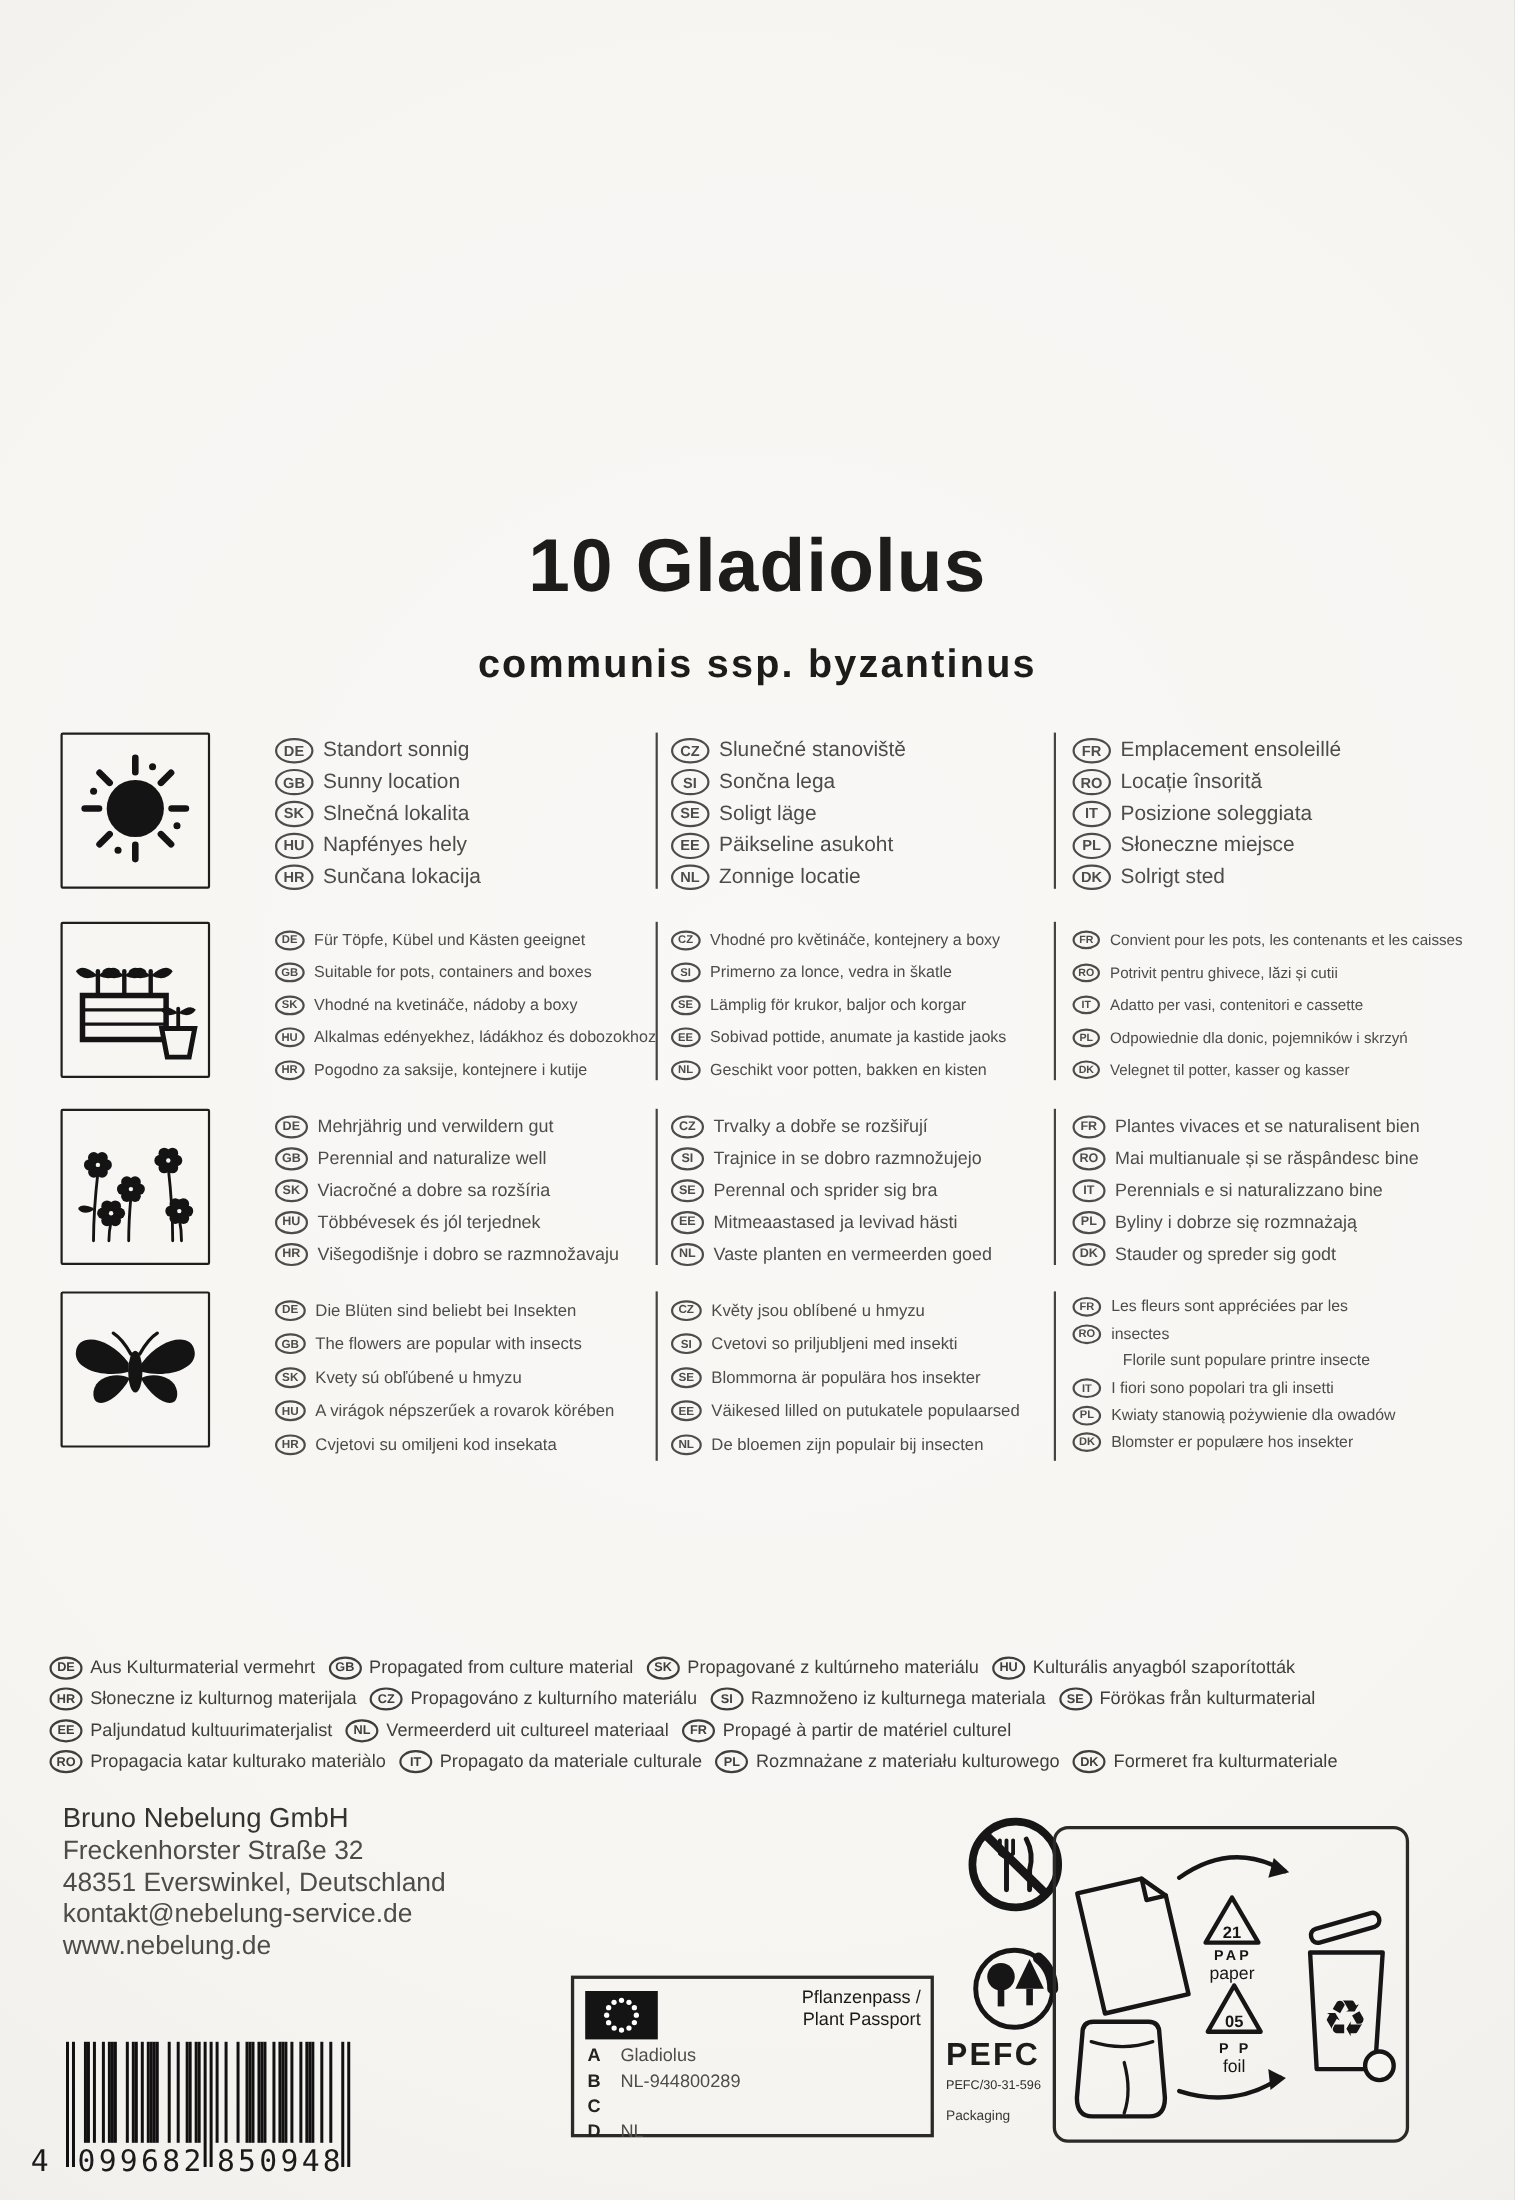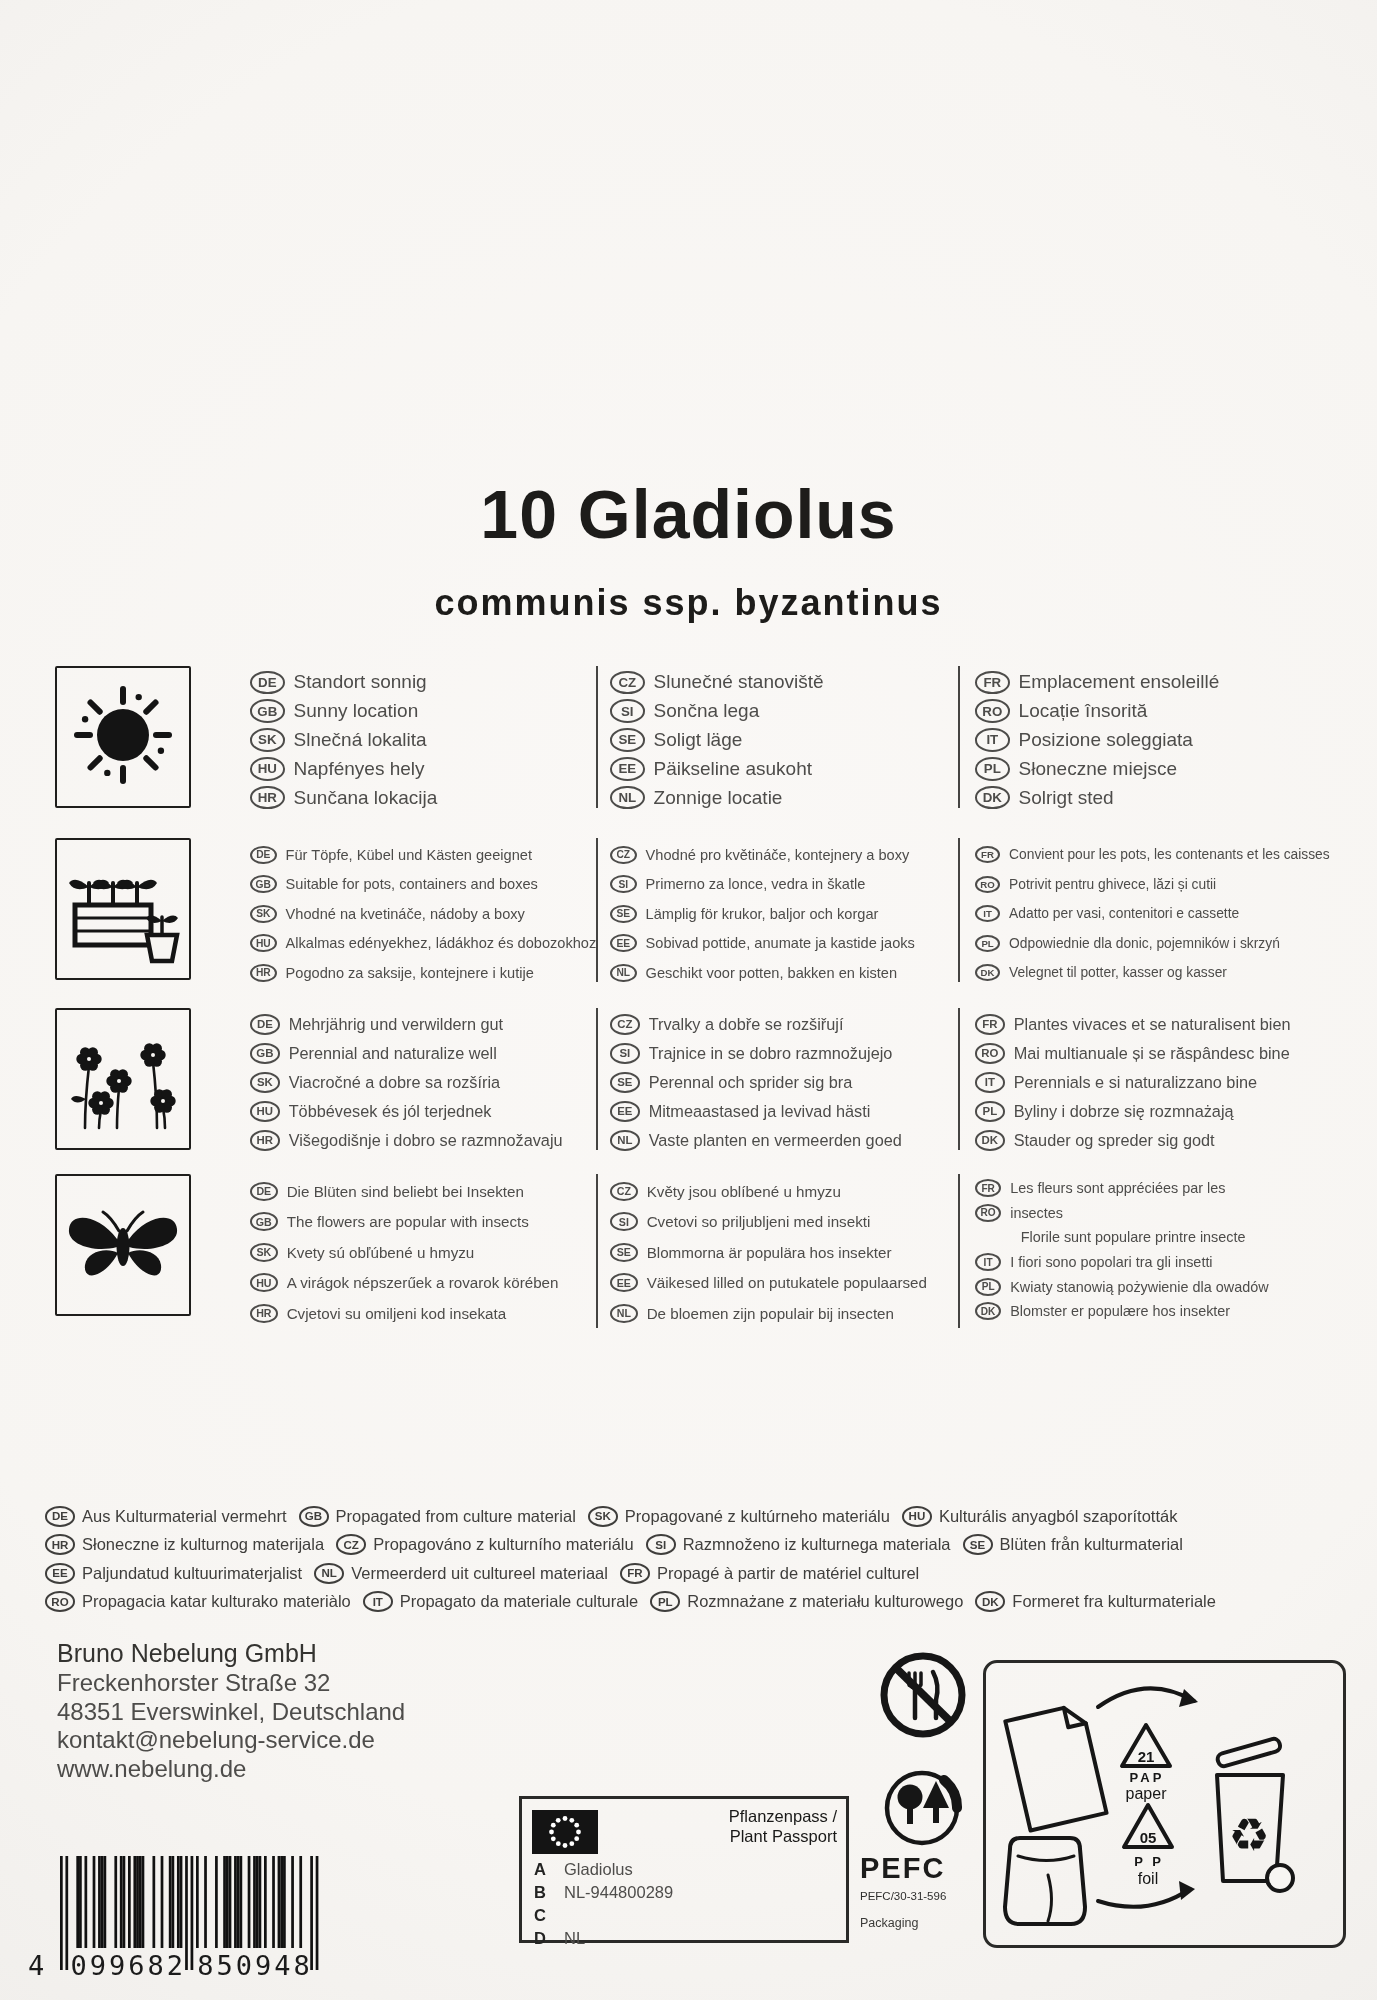--- a/index.html
+++ b/index.html
@@ -62,21 +62,21 @@
   .pp-row{display:flex;gap:16px;font-size:16.5px;height:23px;align-items:center;}
   .pp-key{font-weight:700;color:#232322;width:14px;}
   .pp-val{color:#4e4d4b;}
   
   .nofood{position:absolute;left:876px;top:1648px;width:94px;height:94px;}
   .pefc{position:absolute;left:860px;top:1758px;width:124px;text-align:left;color:#1c1c1b;}
   .pefc-name{font-size:29px;font-weight:700;letter-spacing:2px;margin-top:0px;}
   .pefc-code{font-size:11.5px;margin-top:5px;color:#2e2e2d;}
   .pefc-pkg{font-size:12.5px;margin-top:14px;color:#3a3a38;}
   
-  .recycle{position:absolute;left:983px;top:1660px;width:363px;height:288px;
+  .recycle{position:absolute;left:957px;top:1660px;width:324px;height:288px;
            border:3.5px solid #2a2a28;border-radius:14px;box-sizing:border-box;}
   .recycle svg{position:absolute;left:0;top:0;}
   .rt-num{font:700 15px "Liberation Sans",sans-serif;fill:#161616;}
   .rt-mat{font:700 13px "Liberation Sans",sans-serif;fill:#161616;letter-spacing:3px;}
   .rt-word{font:400 16px "Liberation Sans",sans-serif;fill:#161616;}
   .stroke{fill:none;stroke:#161616;stroke-width:4;stroke-linecap:round;stroke-linejoin:round;}
 </style>
 </head>
 <body>
 
@@ -500,21 +500,21 @@
         <span class="prop-item">
           <span class="badge">CZ</span>
           <span>Propagováno z kulturního materiálu</span>
         </span>
         <span class="prop-item">
           <span class="badge">SI</span>
           <span>Razmnoženo iz kulturnega materiala</span>
         </span>
         <span class="prop-item">
           <span class="badge">SE</span>
-          <span>Blüten från kulturmaterial</span>
+          <span>Förökas från kulturmaterial</span>
         </span>
       </div>
       <div class="prop-line">
         <span class="prop-item">
           <span class="badge">EE</span>
           <span>Paljundatud kultuurimaterjalist</span>
         </span>
         <span class="prop-item">
           <span class="badge">NL</span>
           <span>Vermeerderd uit cultureel materiaal</span>

